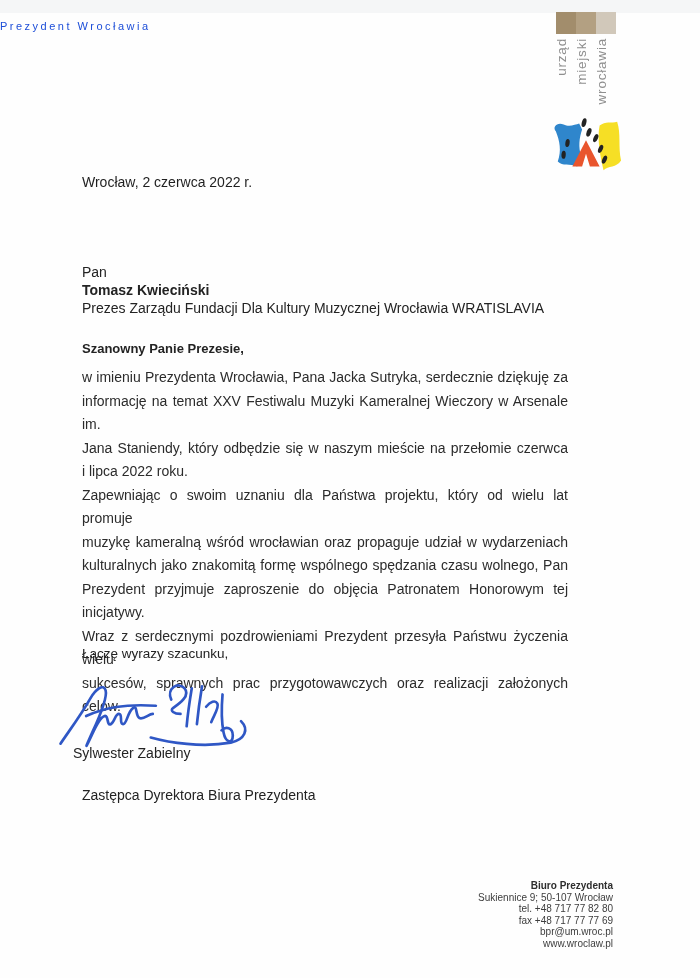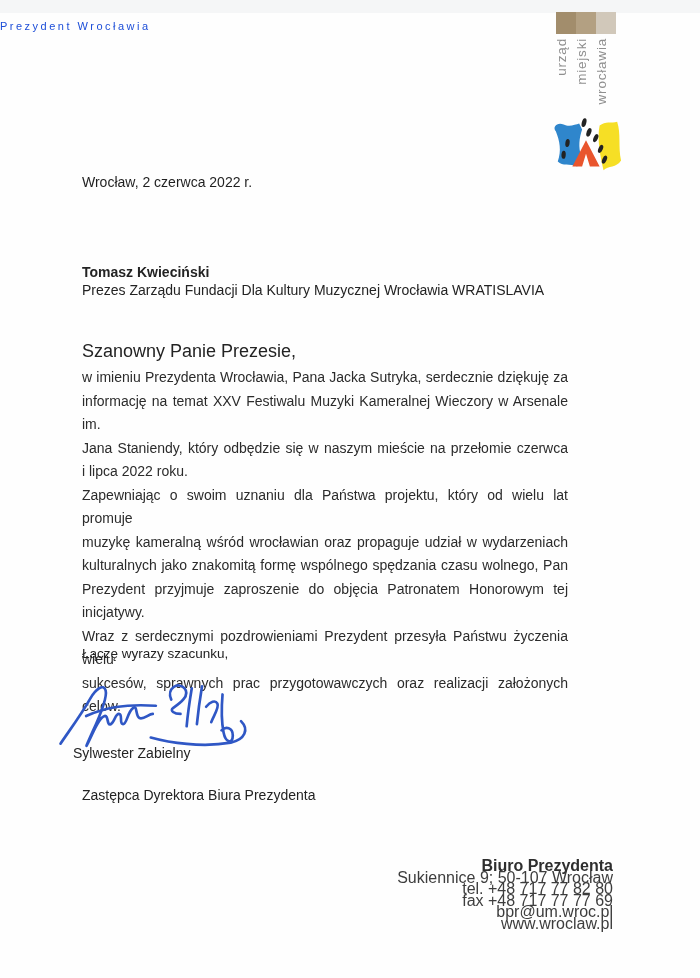--- a/index.html
+++ b/index.html
@@ -25,35 +25,35 @@
     width:14px; margin-right:6px; white-space:nowrap;
   }
   .logo { position:absolute; top:116px; left:549px; }
 
   
   .dateblock { position:absolute; top:173px; left:82px; font-size:14px; line-height:18px; color:#1f1f1f; }
   .recipient { position:absolute; top:263px; left:82px; font-size:14px; line-height:18px; }
   .recipient .name { font-weight:bold; }
 
   
-  .greeting { position:absolute; top:341px; left:82px; font-size:18px; }
+  .greeting { position:absolute; top:341px; left:82px; font-size:13px;font-weight:bold; }
   .body { position:absolute; top:366px; left:82px; width:486px; font-size:14px; line-height:23.5px; color:#2b2b2b; }
   .bline { text-align:justify; text-align-last:justify; white-space:normal; }
   .bline.last { text-align-last:left; }
   .closing { position:absolute; top:646px; left:82px; font-size:13.5px; }
 
   
   .signature { position:absolute; top:676px; left:56px; }
   .signer-name  { position:absolute; top:745px; left:73px; font-size:14px; }
   .signer-title { position:absolute; top:787px; left:82px; font-size:14px; }
 
   
   .footer {
-    position:absolute; top:860px; right:87px; text-align:right;
-    font-size:16px; line-height:11.5px; color:#3d3d3d;
+    position:absolute; top:880px; right:87px; text-align:right;
+    font-size:10px; line-height:11.5px; color:#3d3d3d;
   }
   .footer .dept { font-weight:bold; color:#2e2e2e; }
 </style>
 </head>
 <body>
 
 <div class="page">
   <div class="scan-band"></div>
 
   <div class="header-title">Prezydent Wrocławia</div>
@@ -85,20 +85,21 @@
         <ellipse cx="57" cy="44" rx="2.2" ry="4.4" transform="rotate(24 57 44)"></ellipse>
       </g>
     </svg>
   </div>
 
   <div class="dateblock">
     <div>Wrocław, 2 czerwca 2022 r.</div>
   </div>
 
   <div class="recipient">
+    <div>Pan</div>
     <div class="name">Tomasz Kwieciński</div>
     <div>Prezes Zarządu Fundacji Dla Kultury Muzycznej Wrocławia WRATISLAVIA</div>
   </div>
 
   <div class="greeting">Szanowny Panie Prezesie,</div>
 
   <div class="body">
     <div class="bline">w imieniu Prezydenta Wrocławia, Pana Jacka Sutryka, serdecznie dziękuję za</div>
     <div class="bline">informację na temat XXV Festiwalu Muzyki Kameralnej Wieczory w Arsenale im.</div>
     <div class="bline">Jana Staniendy, który odbędzie się w naszym mieście na przełomie czerwca</div>

